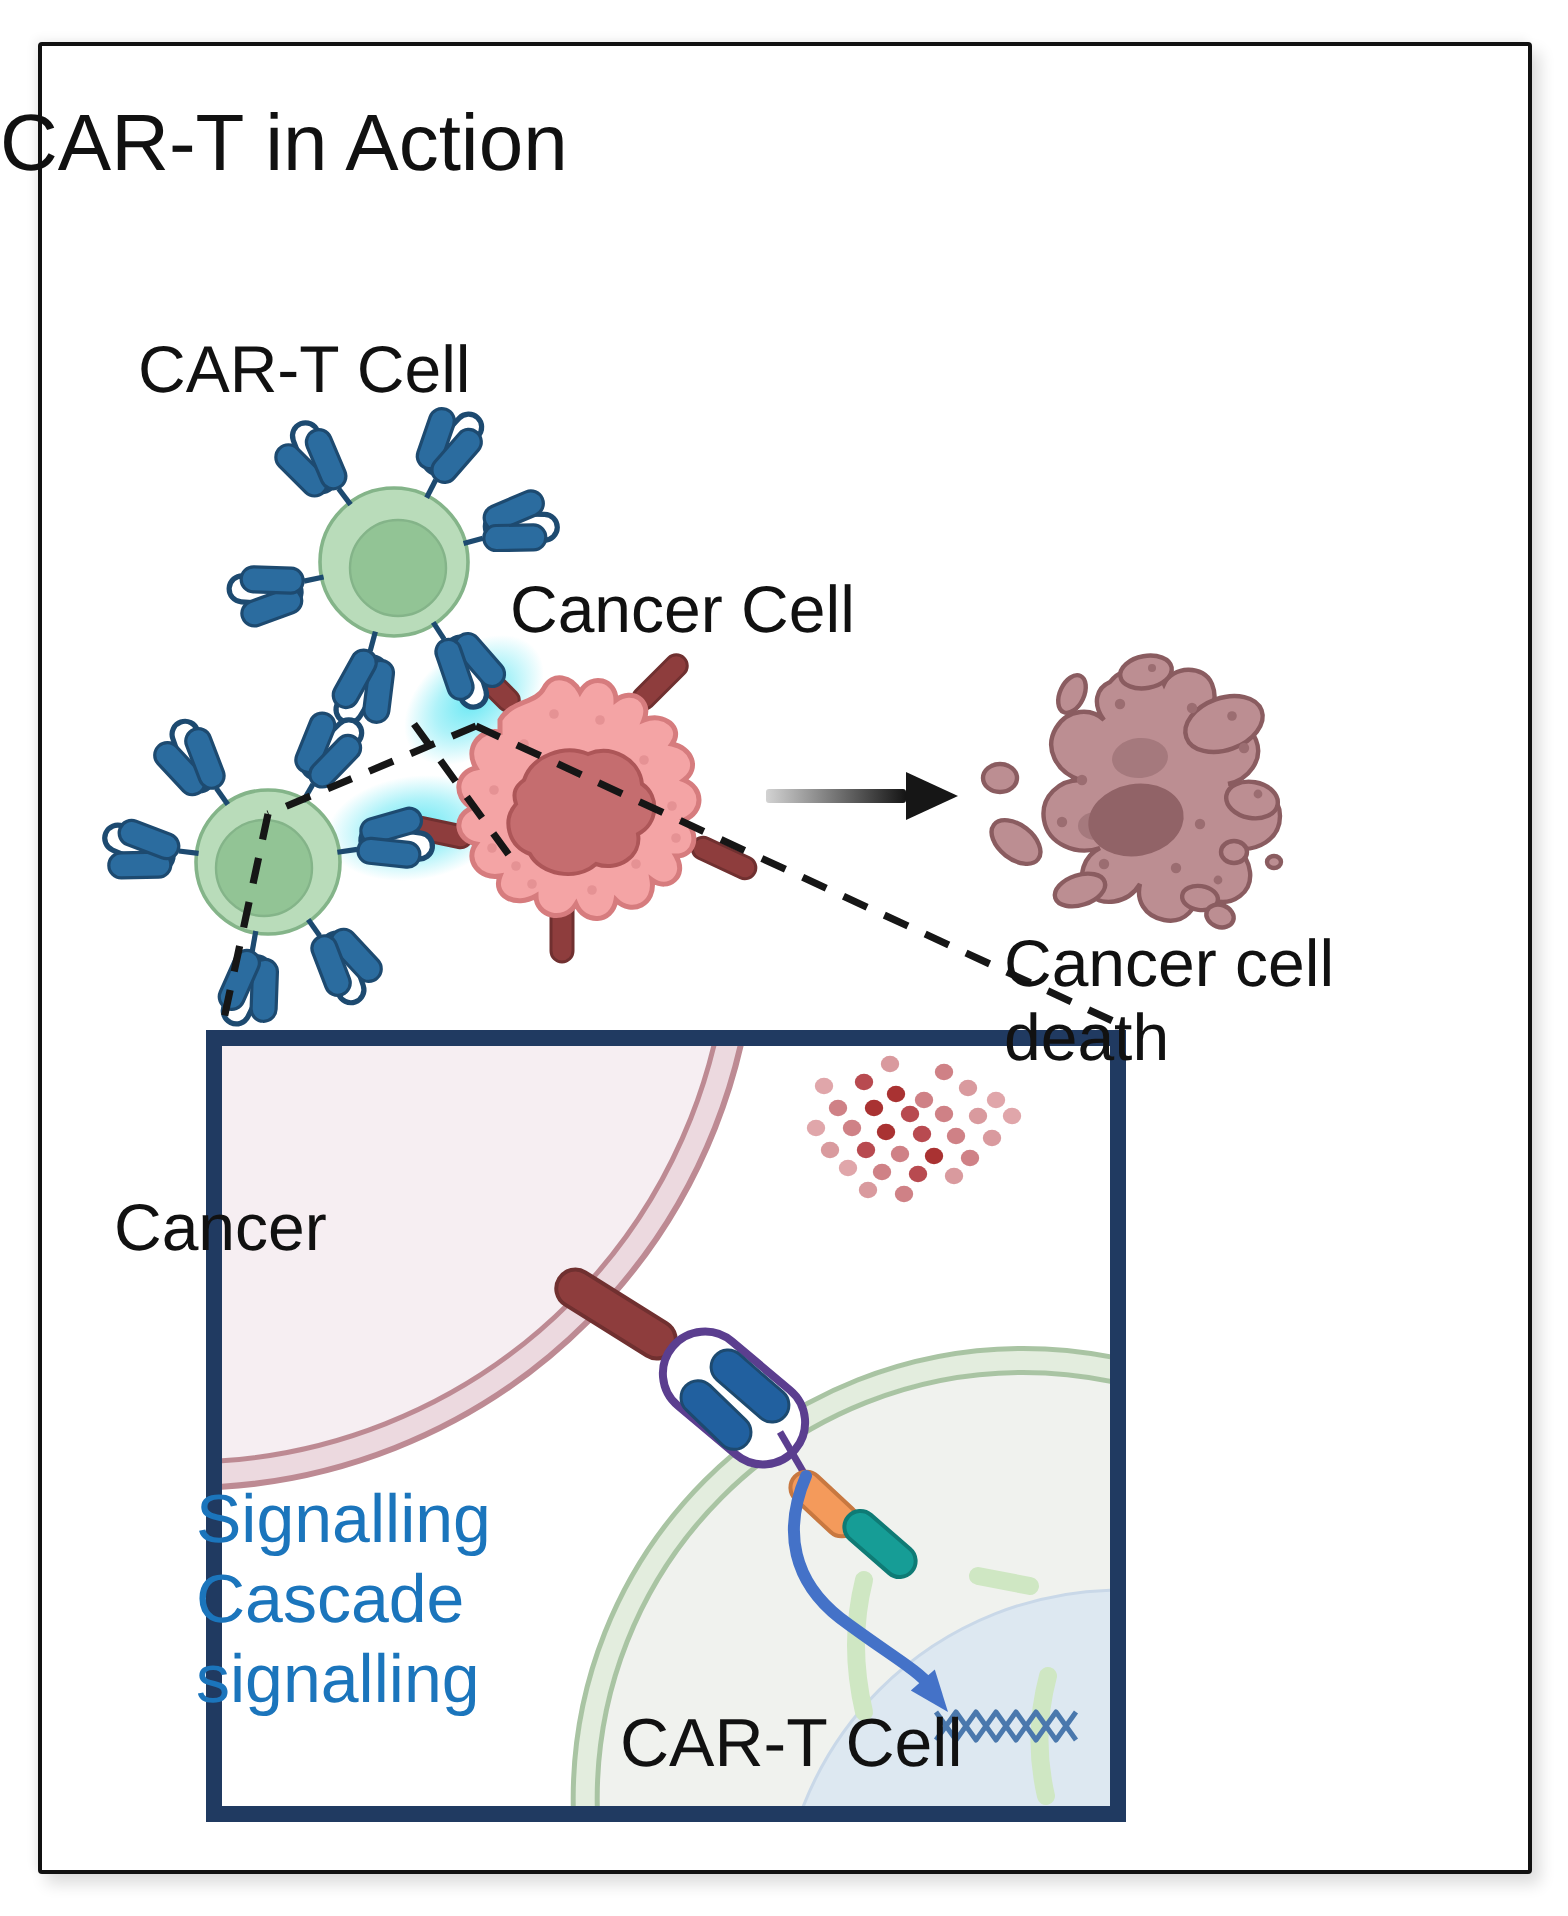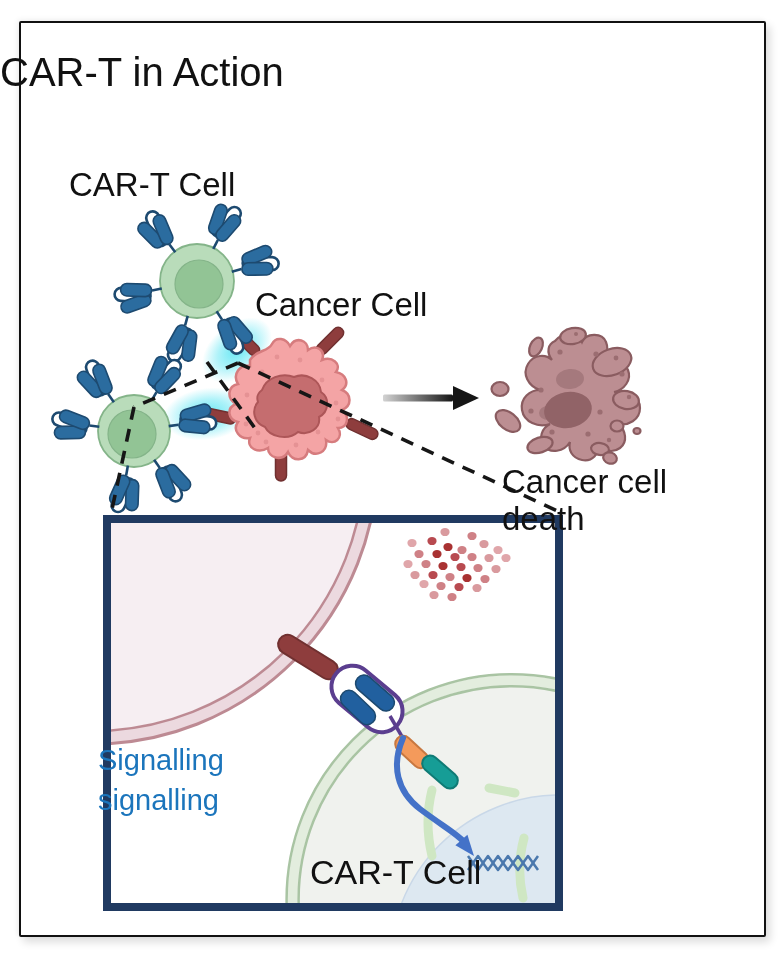--- a/index.html
+++ b/index.html
@@ -10,21 +10,21 @@
          border-radius:2px;
          box-shadow:4px 5px 8px rgba(0,0,0,.14), -2px -2px 5px rgba(0,0,0,.05);}
   svg.art{position:absolute;left:0;top:0;}
   .lbl{position:absolute;color:var(--c-text_black,#111);text-align:left;
        white-space:nowrap;line-height:1.12;}
   .title{left:0;top:50px;width:784px;font-size:40px;}
   .l-cart-top{left:69px;top:167px;width:300px;font-size:33px;}
   .l-cancer{left:255px;top:287px;width:300px;font-size:33px;}
   .l-death{left:502px;top:463px;width:300px;font-size:33px;line-height:37px;}
   .l-inset-cancer{left:57px;top:594px;width:300px;font-size:33px;line-height:40px;}
-  .l-signals{left:98px;top:740px;width:300px;font-size:29px;line-height:40px;
+  .l-signals{left:98px;top:740px;width:300px;font-size:34px;line-height:40px;
              color:var(--c-signal_text,#1b75bc);}
   .l-inset-cart{left:310px;top:853px;width:300px;font-size:34px;}
 </style>
 </head>
 <body>
 
 <div class="stage">
   <div class="frame"></div>
 
   <svg class="art" width="784" height="958" viewBox="0 0 784 958">
@@ -260,19 +260,21 @@
   </svg>
 
   <div class="lbl title">CAR-T in Action</div>
   <div class="lbl l-cart-top">CAR-T Cell</div>
   <div class="lbl l-cancer">Cancer Cell</div>
   <div class="lbl l-death">
     <div>Cancer cell</div>
     <div>death</div>
   </div>
   <div class="lbl l-inset-cancer">
+    <div>Cancer</div>
   </div>
   <div class="lbl l-signals">
     <div>Signalling</div>
+    <div>Cascade</div>
     <div>signalling</div>
   </div>
   <div class="lbl l-inset-cart">CAR-T Cell</div>
 </div>
 
 </body></html>

